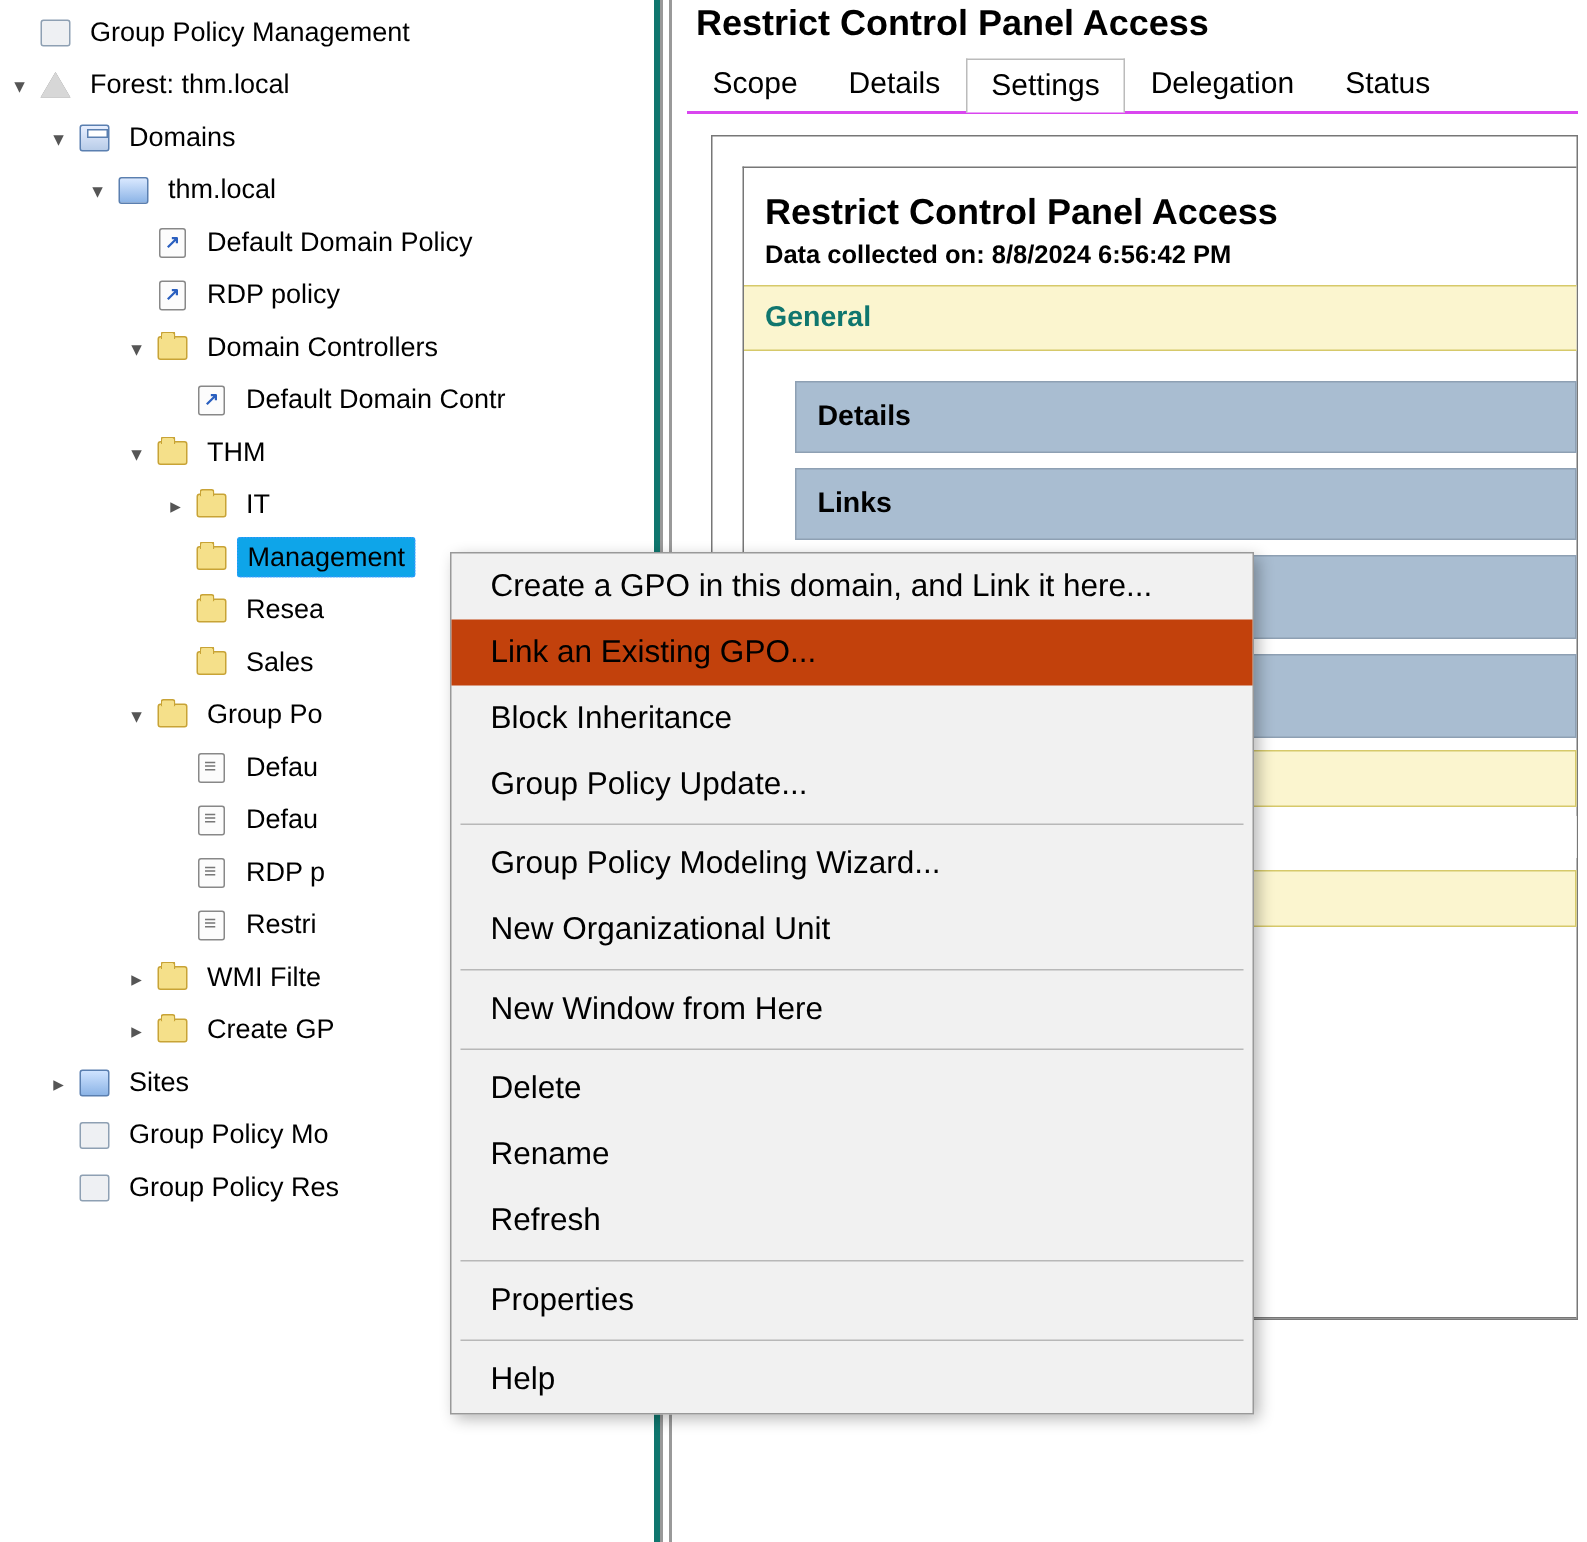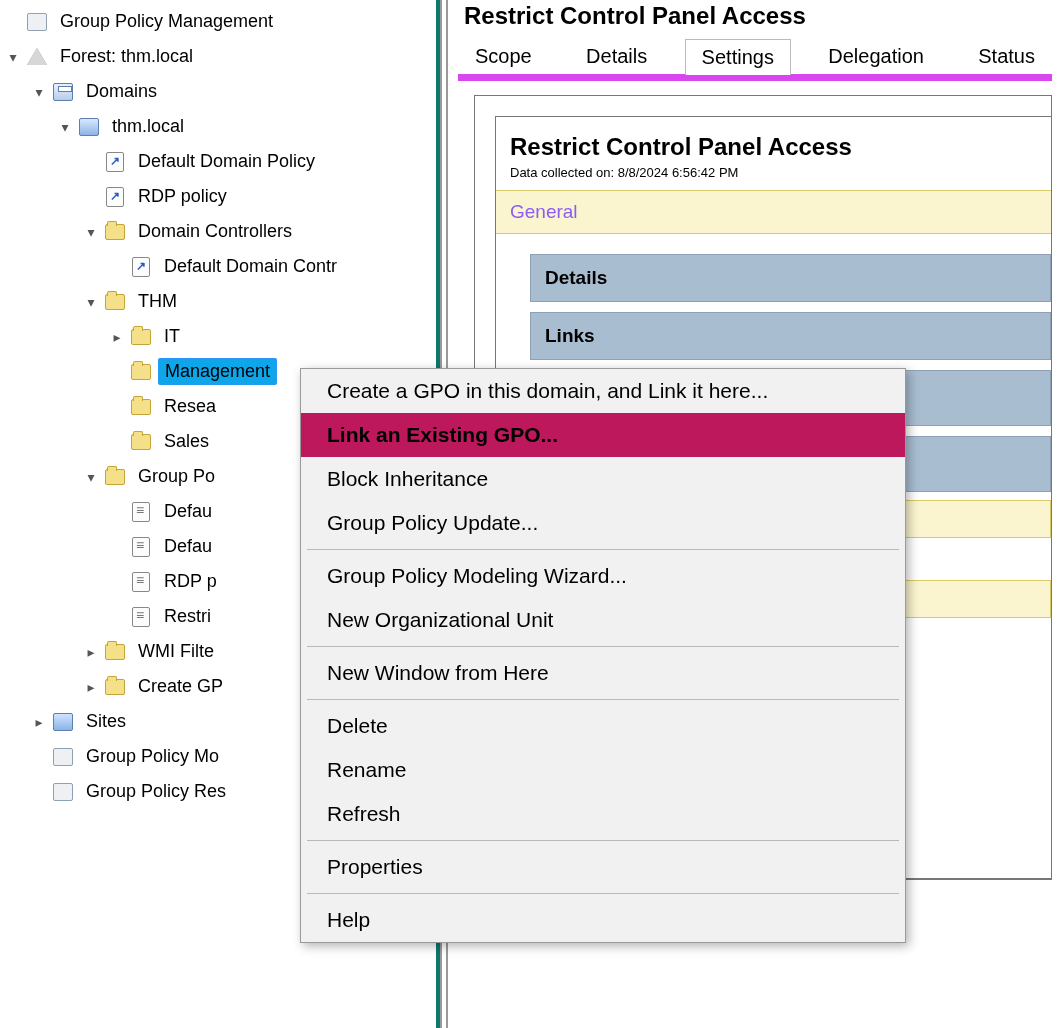--- a/index.html
+++ b/index.html
@@ -12,39 +12,39 @@
   .node { display: flex; align-items: center; height: 35px; white-space: nowrap; }
   .arrow { width: 22px; height: 22px; display: inline-flex; align-items: center; justify-content: center; color: #555; font-size: 14px; }
   .arrow.blank { visibility: hidden; }
   .icon { width: 22px; height: 22px; margin: 0 6px 0 2px; display: inline-flex; align-items: center; justify-content: center; font-size: 18px; }
   .label { padding: 2px 6px; border-radius: 2px; }
   .label.selected { background: #0ea5e9; border: 1px dotted #3399ff; }
   .indent { display: inline-block; }
   .i1 { width: 26px; } .i2 { width: 52px; } .i3 { width: 78px; } .i4 { width: 104px; }
 
   .main-title { font-weight: 700; font-size: 24px; padding: 2px 0 8px 10px; }
-  .tabs { display: flex; border-bottom: 7px solid #d946ef; margin-left: 4px; justify-content: space-between; }
+  .tabs { display: flex; border-bottom: 2px solid #d946ef; margin-left: 4px; }
   .tab { padding: 6px 16px; font-size: 20px; border: 1px solid transparent; border-bottom: none; cursor: default; }
   .tab.active { background: #fff; border-color: #bbb; position: relative; top: 1px; }
   .report-outer { margin: 14px 0 0 20px; border: 1px solid #777; }
   .report-inner { margin: 20px 0 0 20px; border: 1px solid #777; border-right: none; }
   .report-head-title { font-size: 24px; font-weight: 700; padding: 16px 0 4px 14px; }
-  .report-head-sub { font-size: 13px; padding: 0 0 10px 14px; }
+  .report-head-sub { font-size: 17px; padding: 0 0 10px 14px; font-weight: bold; }
   .section { padding: 10px 14px; font-size: 19px; }
-  .sec-general { background: #fbf5cf; border-top: 1px solid #d6c96a; border-bottom: 1px solid #d6c96a; color: #8b5cf6; font-weight: 400; }
+  .sec-general { background: #fbf5cf; border-top: 1px solid #d6c96a; border-bottom: 1px solid #d6c96a; color: #0f766e; font-weight: 700; }
   .sec-gray { background: #a9bdd1; border: 1px solid #8ea0b3; font-weight: 700; margin-left: 34px; margin-top: 10px; padding-top: 12px; padding-bottom: 12px; }
   .spacer-sm { height: 10px; }
   .spacer-row { height: 56px; background: #a9bdd1; border: 1px solid #8ea0b3; margin-left: 34px; margin-top: 10px; }
   .cream-row { height: 38px; background: #fbf5cf; border: 1px solid #d6c96a; margin-left: 22px; margin-top: 8px; }
   .white-row { height: 28px; background: #fff; margin-left: 22px; margin-top: 6px; border: 1px solid #fff;}
 
   
-  .ctxmenu { position: absolute; background: #f1f1f1; border: 1px solid #999; box-shadow: 3px 3px 10px rgba(0,0,0,0.3); width: 606px; z-index: 50; }
+  .ctxmenu { position: absolute; background: #f1f1f1; border: 1px solid #999; box-shadow: 3px 3px 10px rgba(0,0,0,0.3); width: 536px; z-index: 50; }
   .ctxitem { padding: 10px 26px; font-size: 21px; }
-  .ctxitem.hover { background: #be185d; font-weight: bold; }
+  .ctxitem.hover { background: #c2410c; }
   .ctxsep { height: 1px; background: #b8b8b8; margin: 4px 6px; }
 
   
   .ico-folder { width:20px; height:16px; background:#f5e08a; border:1px solid #c8a336; border-radius:2px; position:relative; }
   .ico-folder::before { content:""; position:absolute; top:-4px; left:1px; width:8px; height:4px; background:#f5e08a; border:1px solid #c8a336; border-bottom:none; border-radius:2px 2px 0 0;}
   .ico-scroll { width:18px; height:20px; background:#fcfcfc; border:1px solid #888; border-radius:2px; position:relative; }
   .ico-scroll::after { content:"≡"; position:absolute; top:-1px; left:3px; font-size:14px; color:#777;}
   .ico-policy { width:18px; height:20px; background:#fcfcfc; border:1px solid #888; border-radius:2px; position:relative; }
   .ico-policy::after { content:"↗"; position:absolute; top:1px; left:3px; font-size:12px; color:#2a5fbf; font-weight:bold;}
   .ico-domain { width:20px; height:18px; background:linear-gradient(#d9e8ff,#8cb4e6); border:1px solid #5a7fb0; border-radius:2px;}

